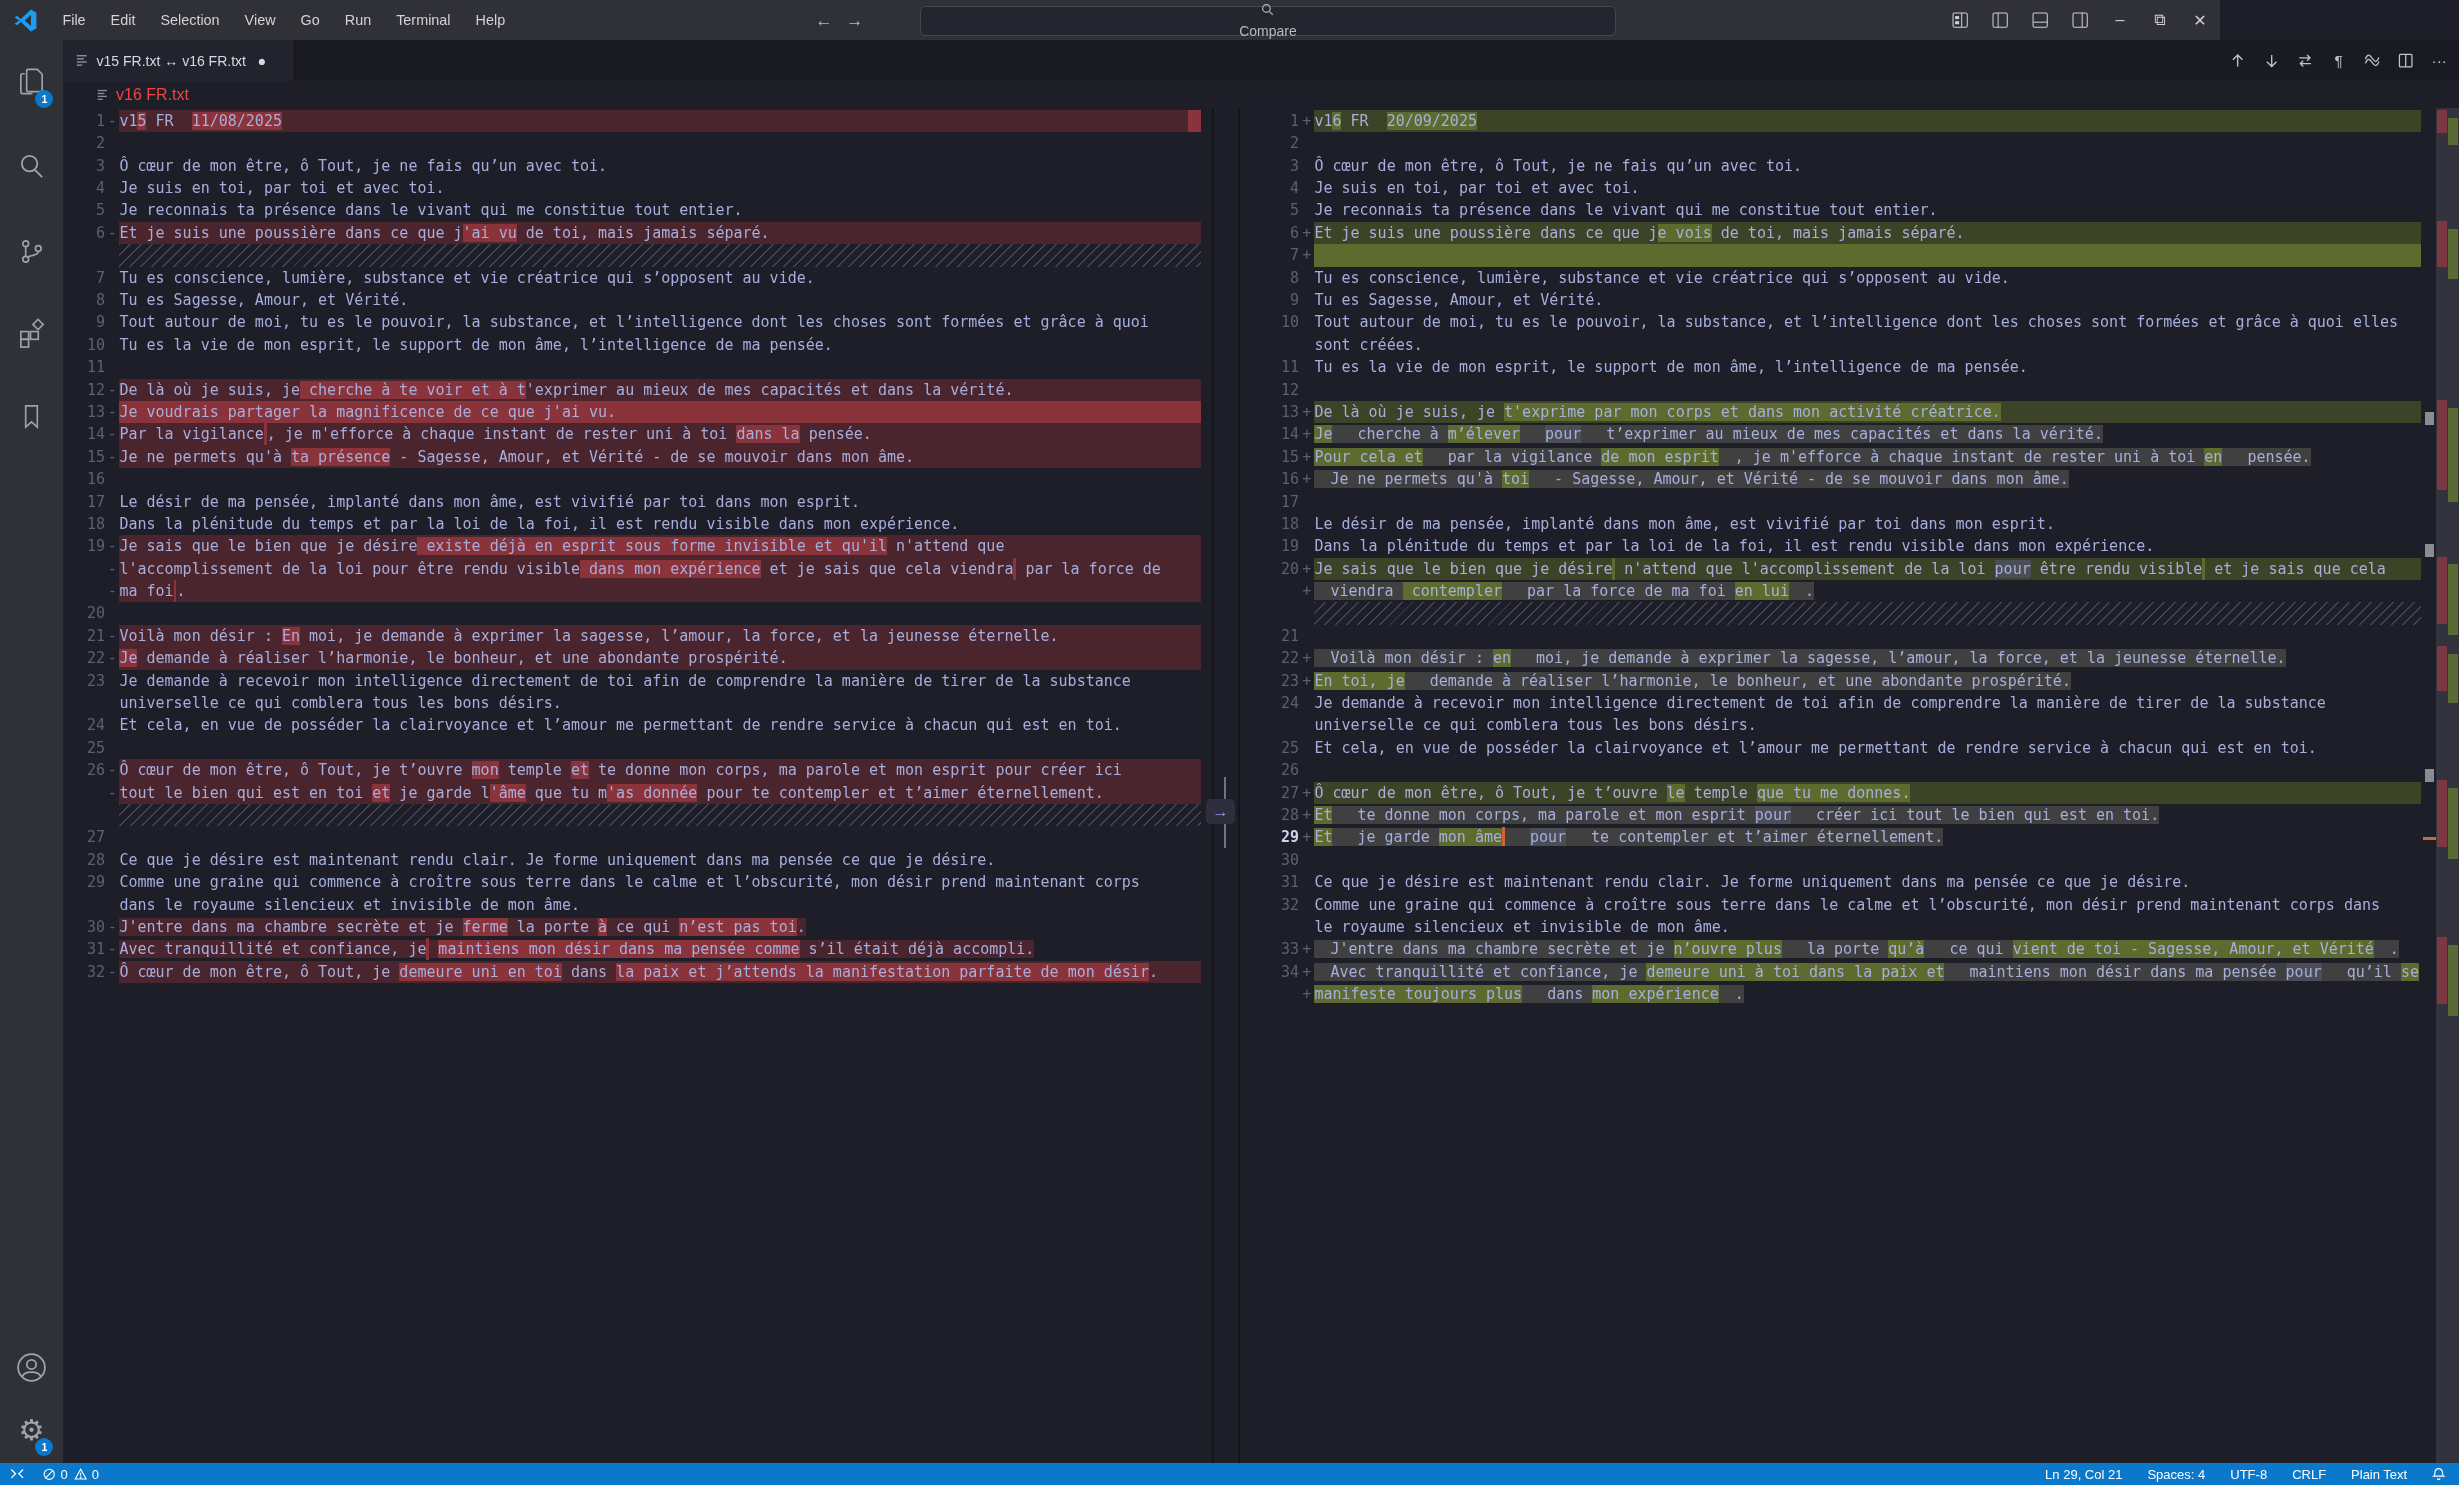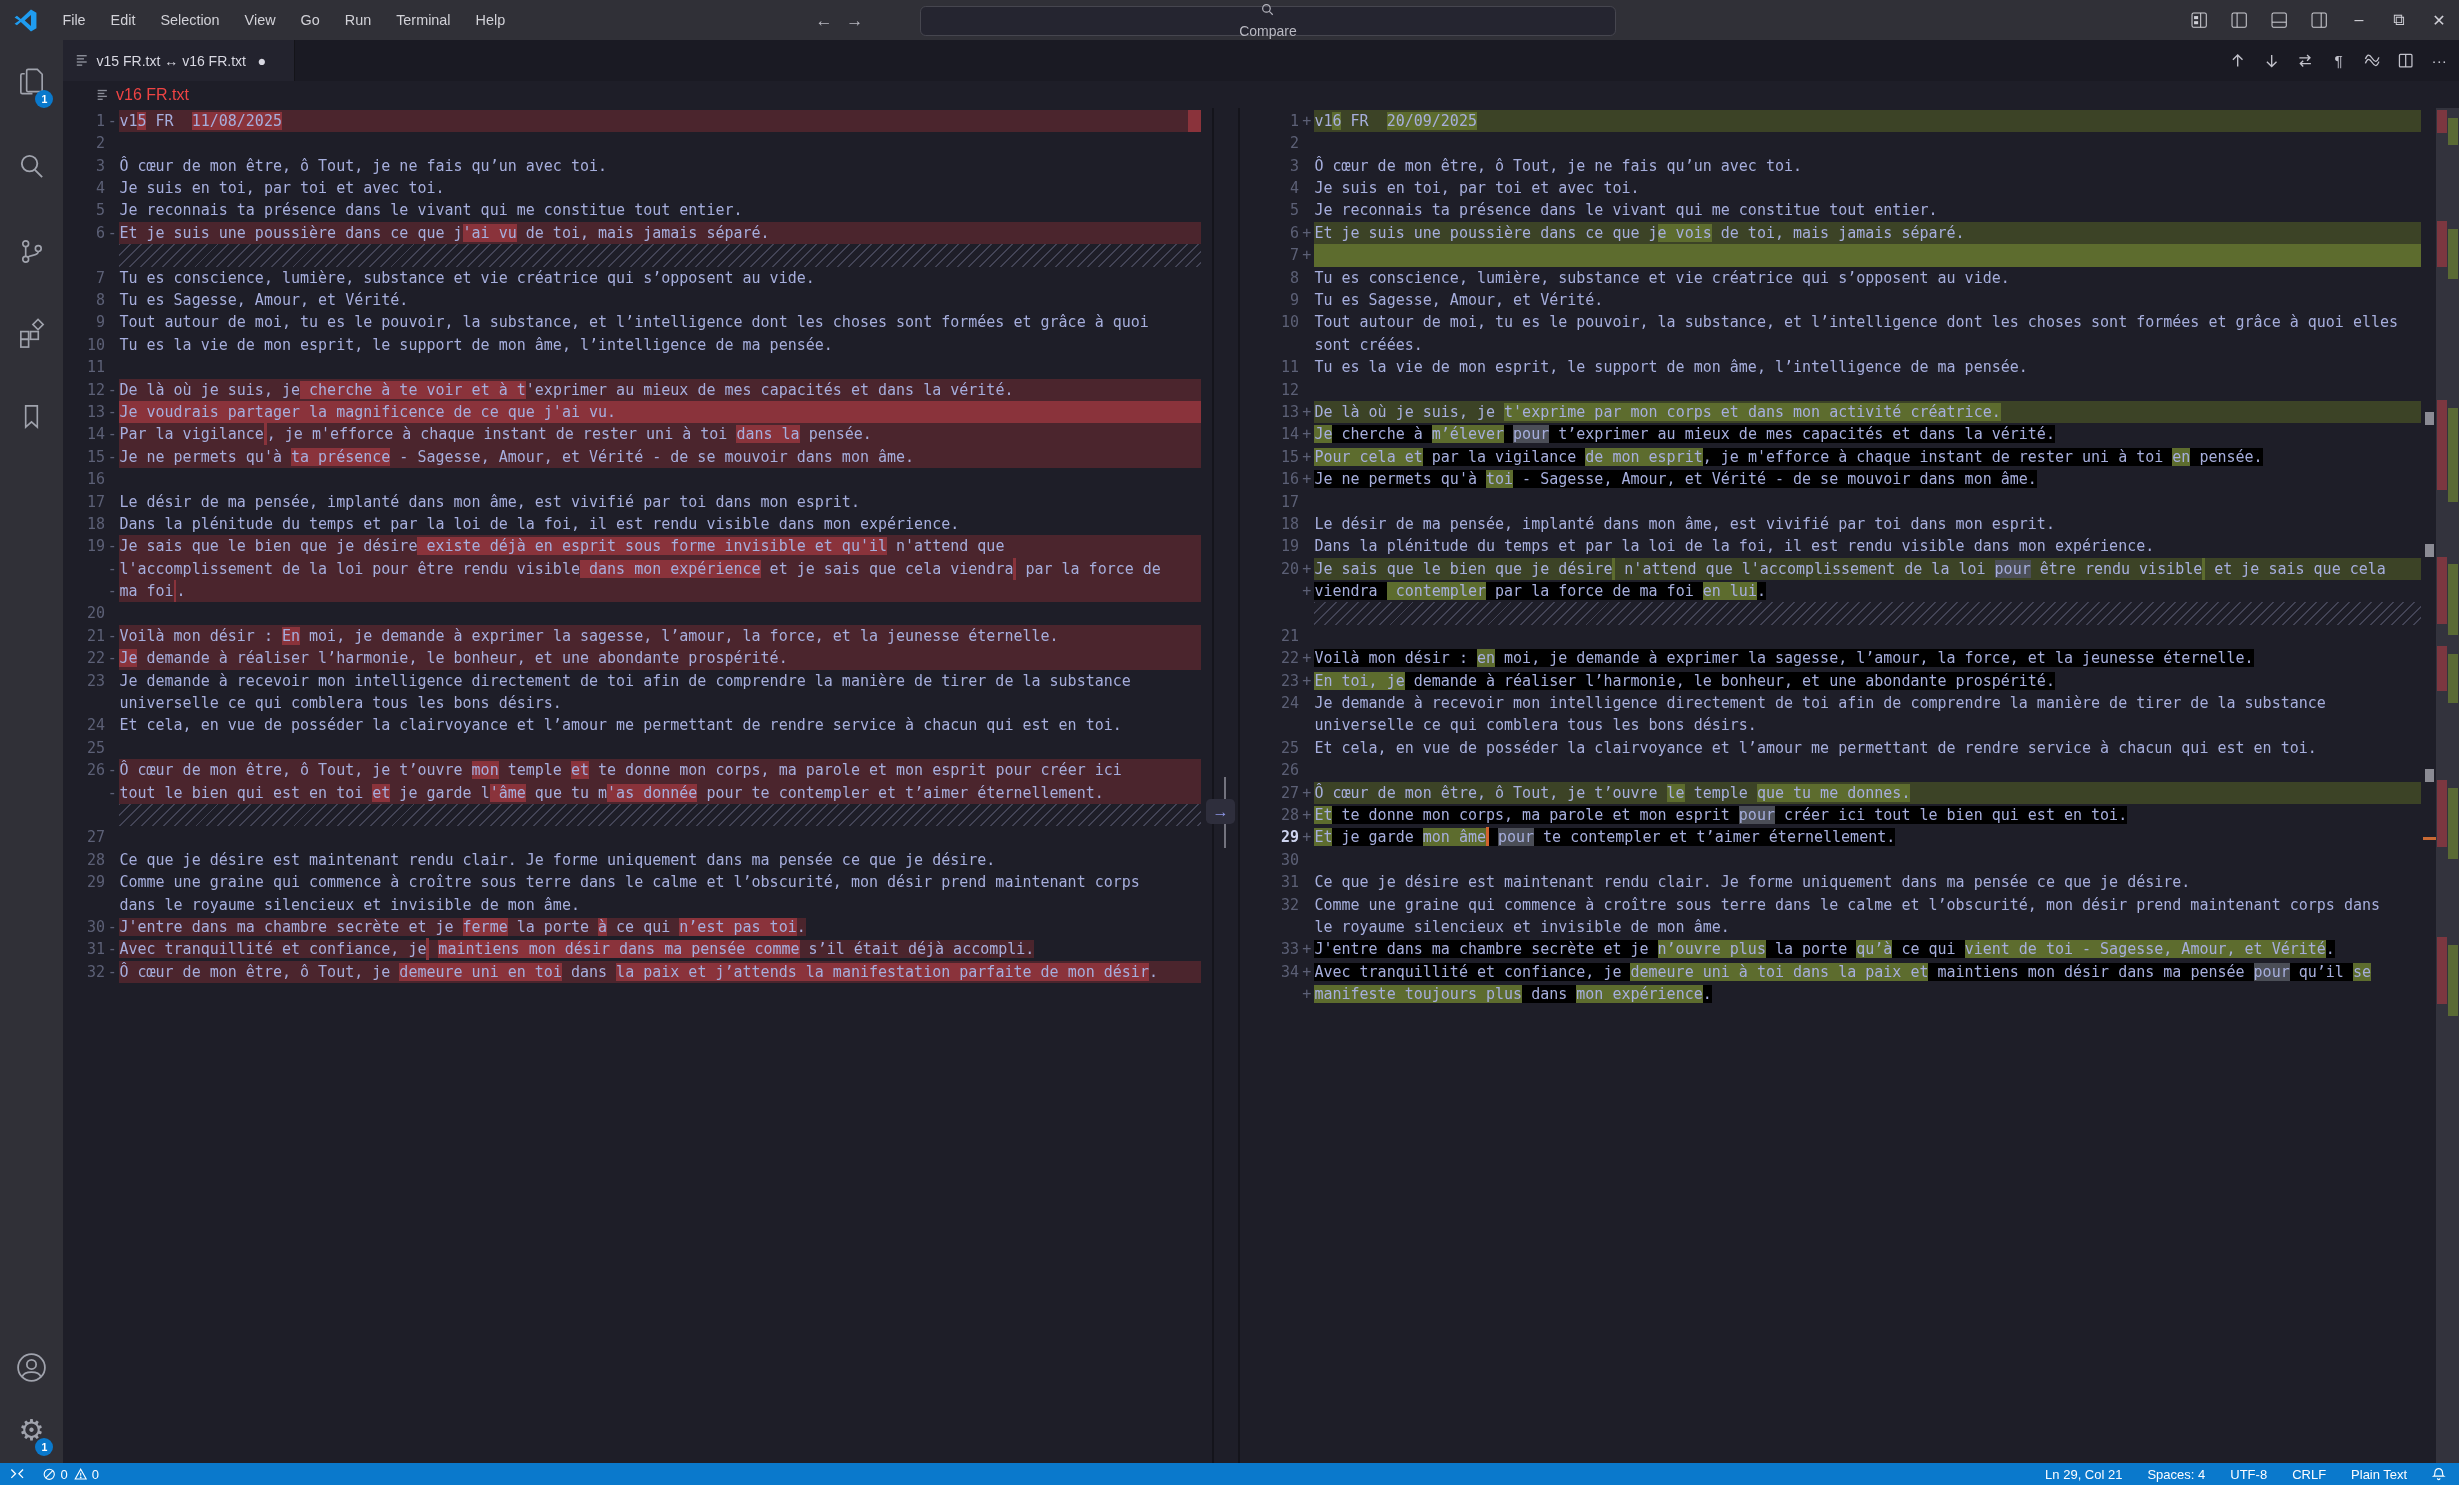--- a/index.html
+++ b/index.html
@@ -1,19 +1,19 @@
 <!DOCTYPE html>
 <html><head>
 <meta charset="utf-8">
 <style>
   html,body{margin:0;padding:0;background:#101016;}
   #window{position:relative;width:2459px;height:1485px;background:#1e1e28;overflow:hidden;
           font-family:"Liberation Sans",sans-serif;color:#ccc;}
   
-  #titlebar{position:absolute;left:0;top:0;width:2459px;height:40px;background:#303037;display:flex;align-items:center;}
+  #titlebar{position:absolute;left:0;top:0;width:2220px;height:40px;background:#303037;display:flex;align-items:center;}
   #vscode-logo{width:25px;height:25px;margin:0 11.5px 0 13.4px;flex:none;}
   .menu-item{padding:0 12.5px;font-size:14.4px;color:#d2d2d8;height:27px;line-height:27px;border-radius:4.8px;}
   #nav-arrows{position:absolute;left:815px;top:0;height:40px;display:flex;align-items:center;gap:13.4px;color:#b8b8c0;font-size:17.3px;}
   #search-box{position:absolute;left:920px;top:5.8px;width:694px;height:28px;background:#252530;border:1px solid #46464f;
               border-radius:5.8px;display:flex;align-items:center;justify-content:center;color:#b9b9c2;font-size:14px;gap:6.7px;flex-direction:column;}
   #window-controls{position:absolute;right:0;top:0;height:40px;display:flex;align-items:center;}
   .wc{width:40px;height:40px;display:flex;align-items:center;justify-content:center;color:#cfcfd6;}
   .layout-ic svg{display:block}
   
   #activitybar{position:absolute;left:0;top:40px;width:63px;height:1423px;background:#303037;}
@@ -44,21 +44,21 @@
   #pane-right .sign{width:15.4px;}
   .row .code{flex:none;position:relative;}
   #pane-left .code{width:1082px;} #pane-right .code{width:1107px;}
   .row.active .ln{color:#ced4ef;font-weight:bold;}
   
   .row.del.xfull .code{background:#4b252d;}
   .row.delbright .code{background:#8a333b;}
   .row.add.xfull .code{background:#3c4326;}
   .row.addbright .code{background:#5d6c2e;}
   .row.del:not(.xfull) .seg-t{background:#4b252d;}
-  .row.add:not(.xfull) .seg-t{background:#000000;}
+  .row.add:not(.xfull) .seg-t{background:#404040;padding-left:16px;}
   .row.del .seg-h,.row.delbright .seg-h{background:#8a333b;}
   .row.add .seg-h{background:#5d6c2e;}
   .seg-d{background:#4b4e57;}
   .row.del .seg-m{display:inline-block;width:2.9px;height:22px;vertical-align:top;background:#8a333b;}
   .row.add .seg-m{display:inline-block;width:2.9px;height:22px;vertical-align:top;background:#5d6c2e;}
   .seg-c{display:inline-block;width:2.9px;height:19px;vertical-align:-3.8px;background:#d2622e;}
   .eol{position:absolute;right:0;top:0;width:13.4px;height:100%;background:#8a333b;}
   .row.hatch .code{background:repeating-linear-gradient(135deg,#434456 0px,#434456 1.4px,transparent 1.4px,transparent 7.7px);}
   
   #sash-grip{position:absolute;left:1161px;top:669px;width:1.9px;height:71px;background:#73737e;}

